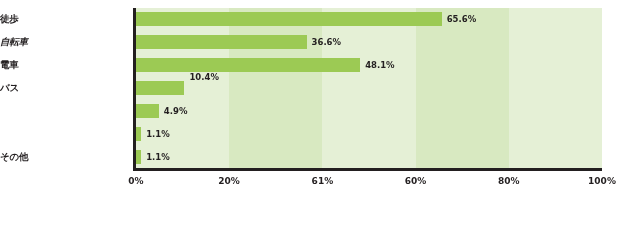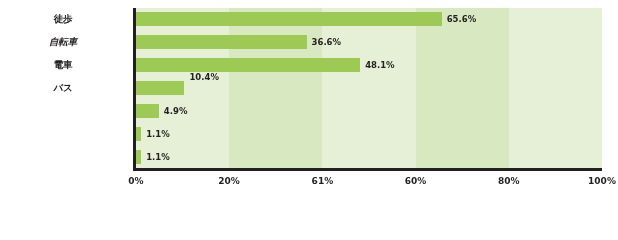--- a/index.html
+++ b/index.html
@@ -27,21 +27,21 @@
     position: absolute;
     left: 0;
     top: 8px;
     width: 131px;
     height: 160px;
   }
   .cat-label {
     position: absolute;
     right: 0;
     width: 131px;
-    text-align: center;
+    text-align: left;
     padding-right: 5px;
     font-size: 9.5px;
     font-weight: bold;
     color: #231f20;
     line-height: 1;
     white-space: nowrap;
     letter-spacing: -0.2px;
     margin-left: 19px;
   }
 
@@ -113,20 +113,21 @@
 </head>
 <body>
 
 <div id="chart-root">
 
   <div id="category-labels">
       <div class="cat-label" style="top: 6.42857px;">徒歩</div>
       <div class="cat-label" style="top: 29.2857px; font-style: italic;">自転車</div>
       <div class="cat-label" style="top: 52.1429px;">電車</div>
       <div class="cat-label" style="top: 75px;">バス</div>
+      <div class="cat-label" style="top: 143.571px;">その他</div>
     </div>
 
   <div id="plot-area">
     <div id="axis-line-y"></div>
     <div id="axis-line-x"></div>
   <div class="vband" style="left: 0px; width: 93.2px; background: rgb(229, 240, 214);"></div>
       <div class="vband" style="left: 93.2px; width: 93.2px; background: rgb(216, 233, 193);"></div>
       <div class="vband" style="left: 186.4px; width: 93.2px; background: rgb(229, 240, 214);"></div>
       <div class="vband" style="left: 279.6px; width: 93.2px; background: rgb(216, 233, 193);"></div>
       <div class="vband" style="left: 372.8px; width: 93.2px; background: rgb(229, 240, 214);"></div>

